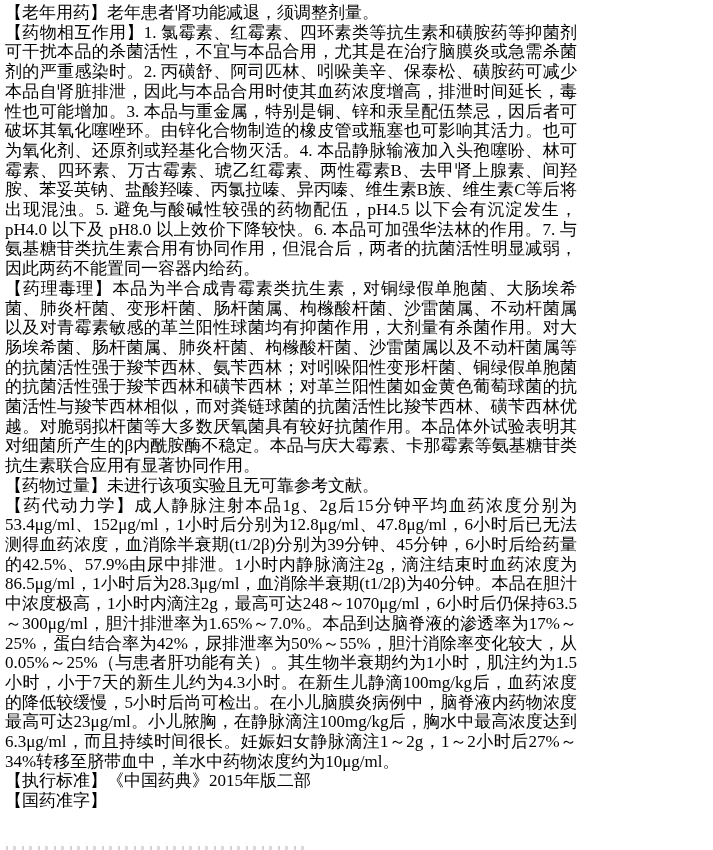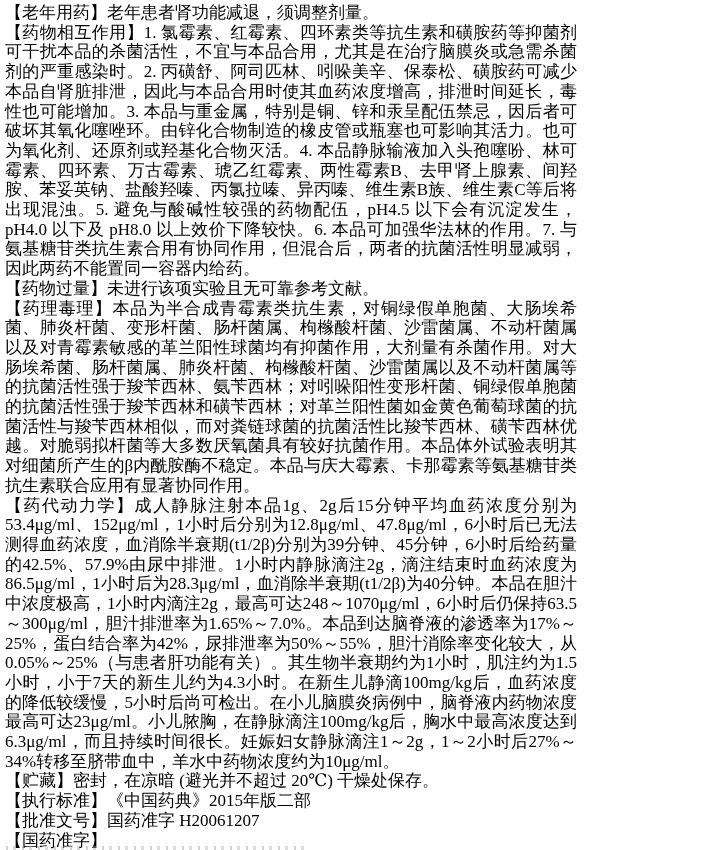--- a/index.html
+++ b/index.html
@@ -49,31 +49,29 @@
 </style>
 </head>
 <body>
 
 <div class="doc">
 
   <p><span class="section-label">【老年用药】</span><span>老年患者肾功能减退，须调整剂量。</span></p>
 
   <p><span class="section-label">【药物相互作用】</span><span>1. 氯霉素、红霉素、四环素类等抗生素和磺胺药等抑菌剂可干扰本品的杀菌活性，不宜与本品合用，尤其是在治疗脑膜炎或急需杀菌剂的严重感染时。2. 丙磺舒、阿司匹林、吲哚美辛、保泰松、磺胺药可减少本品自肾脏排泄，因此与本品合用时使其血药浓度增高，排泄时间延长，毒性也可能增加。3. 本品与重金属，特别是铜、锌和汞呈配伍禁忌，因后者可破坏其氧化噻唑环。由锌化合物制造的橡皮管或瓶塞也可影响其活力。也可为氧化剂、还原剂或羟基化合物灭活。4. 本品静脉输液加入头孢噻吩、林可霉素、四环素、万古霉素、琥乙红霉素、两性霉素B、去甲肾上腺素、间羟胺、苯妥英钠、盐酸羟嗪、丙氯拉嗪、异丙嗪、维生素B族、维生素C等后将出现混浊。5. 避免与酸碱性较强的药物配伍，pH4.5 以下会有沉淀发生，pH4.0 以下及 pH8.0 以上效价下降较快。6. 本品可加强华法林的作用。7. 与氨基糖苷类抗生素合用有协同作用，但混合后，两者的抗菌活性明显减弱，因此两药不能置同一容器内给药。</span></p>
 
+  <p><span class="section-label">【药理毒理】</span><span>本品为半合成青霉素类抗生素，对铜绿假单胞菌、大肠埃希菌、肺炎杆菌、变形杆菌、肠杆菌属、枸橼酸杆菌、沙雷菌属、不动杆菌属以及对青霉素敏感的革兰阳性球菌均有抑菌作用，大剂量有杀菌作用。对大肠埃希菌、肠杆菌属、肺炎杆菌、枸橼酸杆菌、沙雷菌属以及不动杆菌属等的抗菌活性强于羧苄西林、氨苄西林；对吲哚阳性变形杆菌、铜绿假单胞菌的抗菌活性强于羧苄西林和磺苄西林；对革兰阳性菌如金黄色葡萄球菌的抗菌活性与羧苄西林相似，而对粪链球菌的抗菌活性比羧苄西林、磺苄西林优越。对脆弱拟杆菌等大多数厌氧菌具有较好抗菌作用。本品体外试验表明其对细菌所产生的β内酰胺酶不稳定。本品与庆大霉素、卡那霉素等氨基糖苷类抗生素联合应用有显著协同作用。</span></p>
+
   <p><span class="section-label">【药物过量】</span><span>未进行该项实验且无可靠参考文献。</span></p>
-
-  <p><span class="section-label">【药理毒理】</span><span>本品为半合成青霉素类抗生素，对铜绿假单胞菌、大肠埃希菌、肺炎杆菌、变形杆菌、肠杆菌属、枸橼酸杆菌、沙雷菌属、不动杆菌属以及对青霉素敏感的革兰阳性球菌均有抑菌作用，大剂量有杀菌作用。对大肠埃希菌、肠杆菌属、肺炎杆菌、枸橼酸杆菌、沙雷菌属以及不动杆菌属等的抗菌活性强于羧苄西林、氨苄西林；对吲哚阳性变形杆菌、铜绿假单胞菌的抗菌活性强于羧苄西林和磺苄西林；对革兰阳性菌如金黄色葡萄球菌的抗菌活性与羧苄西林相似，而对粪链球菌的抗菌活性比羧苄西林、磺苄西林优越。对脆弱拟杆菌等大多数厌氧菌具有较好抗菌作用。本品体外试验表明其对细菌所产生的β内酰胺酶不稳定。本品与庆大霉素、卡那霉素等氨基糖苷类抗生素联合应用有显著协同作用。</span></p>
 
   <p><span class="section-label">【药代动力学】</span><span>成人静脉注射本品1g、2g后15分钟平均血药浓度分别为53.4μg/ml、152μg/ml，1小时后分别为12.8μg/ml、47.8μg/ml，6小时后已无法测得血药浓度，血消除半衰期(t1/2β)分别为39分钟、45分钟，6小时后给药量的42.5%、57.9%由尿中排泄。1小时内静脉滴注2g，滴注结束时血药浓度为86.5μg/ml，1小时后为28.3μg/ml，血消除半衰期(t1/2β)为40分钟。本品在胆汁中浓度极高，1小时内滴注2g，最高可达248～1070μg/ml，6小时后仍保持63.5～300μg/ml，胆汁排泄率为1.65%～7.0%。本品到达脑脊液的渗透率为17%～25%，蛋白结合率为42%，尿排泄率为50%～55%，胆汁消除率变化较大，从0.05%～25%（与患者肝功能有关）。其生物半衰期约为1小时，肌注约为1.5小时，小于7天的新生儿约为4.3小时。在新生儿静滴100mg/kg后，血药浓度的降低较缓慢，5小时后尚可检出。在小儿脑膜炎病例中，脑脊液内药物浓度最高可达23μg/ml。小儿脓胸，在静脉滴注100mg/kg后，胸水中最高浓度达到6.3μg/ml，而且持续时间很长。妊娠妇女静脉滴注1～2g，1～2小时后27%～34%转移至脐带血中，羊水中药物浓度约为10μg/ml。</span></p>
 
-  <p><span class="section-label">【贮藏】</span><span>密封，在凉暗 (避光并不超过 20℃) 干燥处保存。</span></p>
 
 
 
   <p><span class="section-label">【执行标准】</span><span>《中国药典》2015年版二部</span></p>
 
-  <p><span class="section-label">【批准文号】</span><span>国药准字 H20061207</span></p>
 
   <p><span class="section-label">【国药准字】</span><span></span></p>
 
 </div>
 
 <div class="cutoff-remnant"></div>
 
 </body></html>

